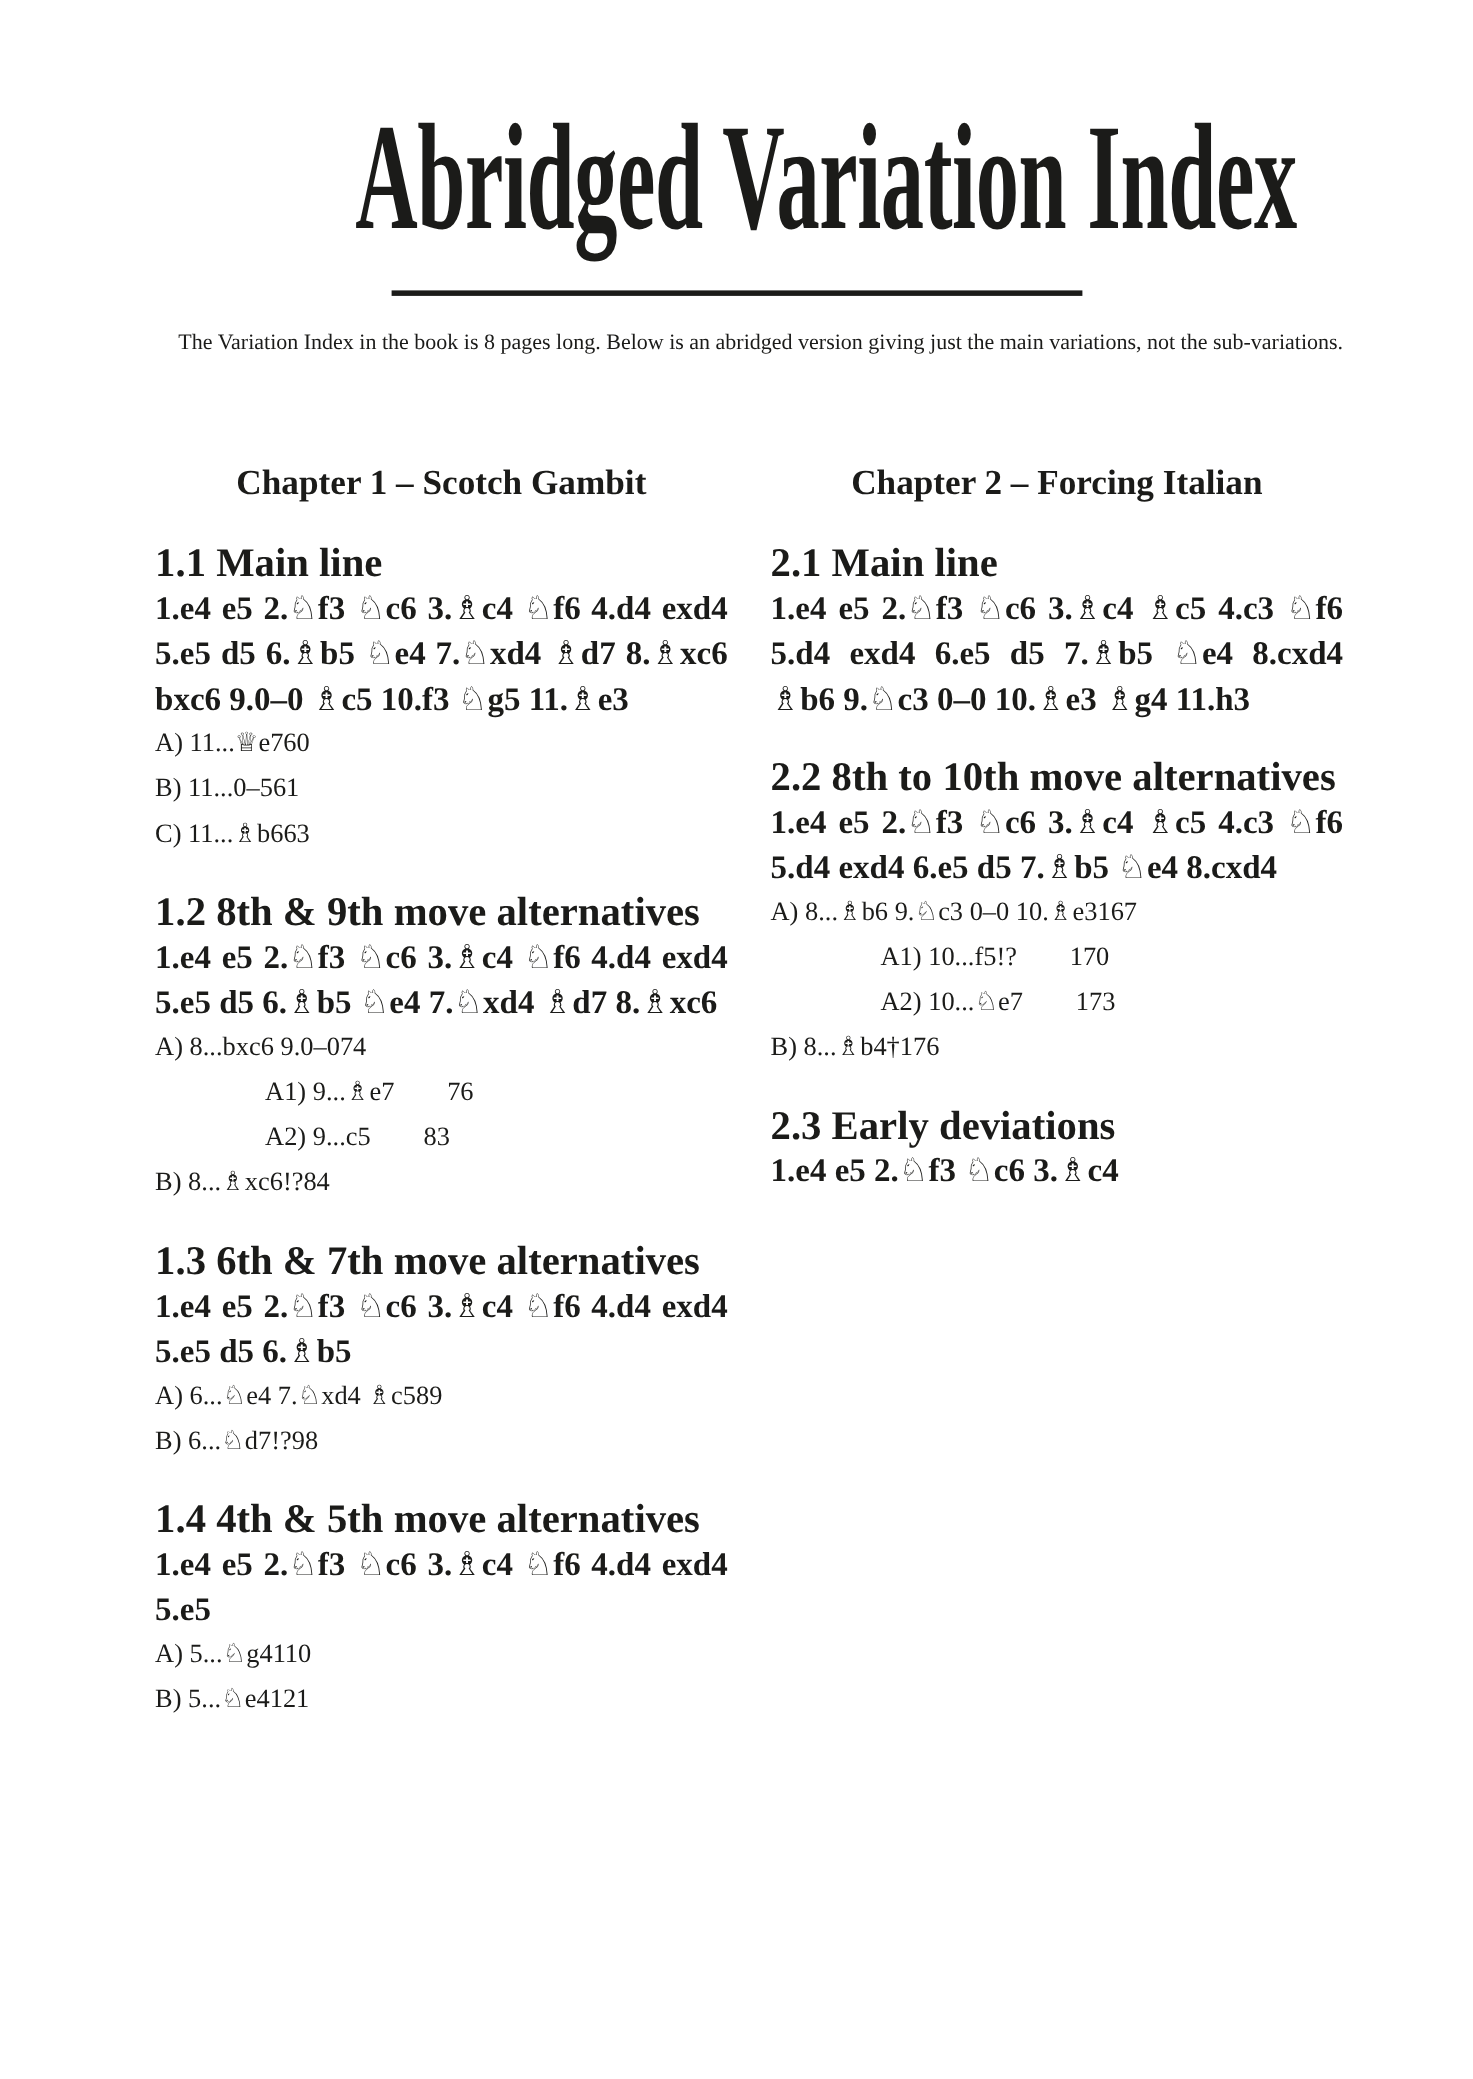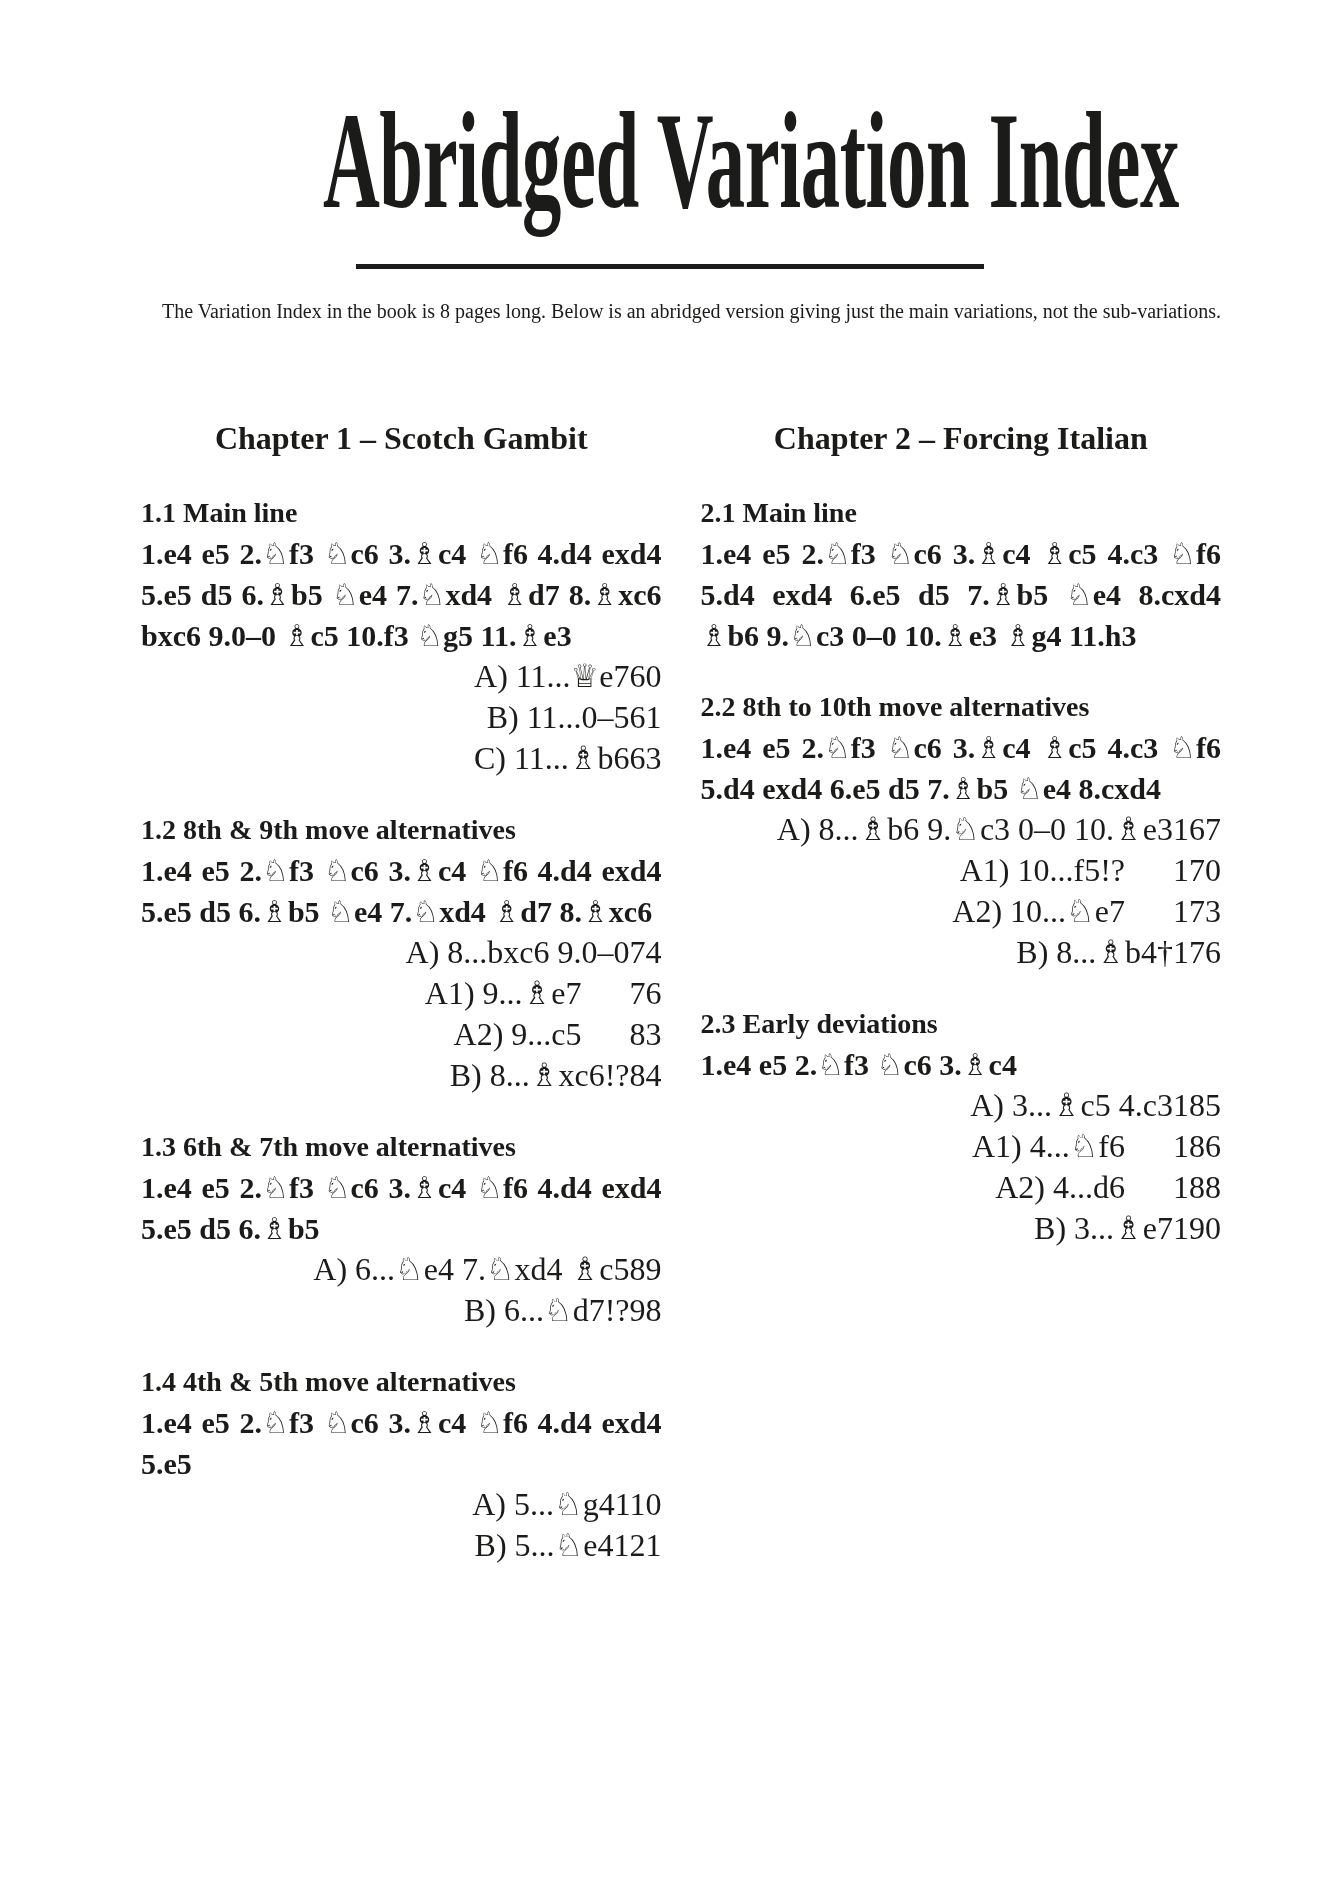--- a/index.html
+++ b/index.html
@@ -66,41 +66,41 @@
     text-align: center;
     margin: 0 0 33px 0;
   }
   .section {
     margin: 0 0 30px 0;
   }
   .section:last-child {
     margin-bottom: 0;
   }
   .sec-heading {
-    font-size: 28px;
+    font-size: 37px;
     font-weight: bold;
     line-height: 41px;
     margin: 0;
   }
   .moves {
     font-size: 30px;
     font-weight: bold;
     line-height: 41px;
     margin: 0;
     text-align: justify;
     text-justify: inter-word;
   }
   .lines {
     margin: 0;
   }
   .vline {
     display: flex;
-    justify-content: flex-end;
+    justify-content: flex-start;
     align-items: baseline;
-    font-size: 32px;
+    font-size: 24px;
     font-weight: normal;
     line-height: 41px;
   }
   .vline.indent {
     padding-left: 100px;
     gap: 48px;
   }
   .vlabel {
     white-space: nowrap;
   }
@@ -219,35 +219,17 @@
   </div>
               <div class="vline">
     <span class="vlabel">B) 8...♗b4†</span>
     <span class="vpage">176</span>
   </div>
             </div>
   </article>
           <article class="section">
     <h3 class="sec-heading">2.3 Early deviations</h3>
     <p class="moves">1.e4 e5 2.♘f3 ♘c6 3.♗c4</p>
-    <div class="lines">
-              <div class="vline">
-    <span class="vlabel">A) 3...♗c5 4.c3</span>
-    <span class="vpage">185</span>
-  </div>
-              <div class="vline indent">
-    <span class="vlabel">A1) 4...♘f6</span>
-    <span class="vpage">186</span>
-  </div>
-              <div class="vline indent">
-    <span class="vlabel">A2) 4...d6</span>
-    <span class="vpage">188</span>
-  </div>
-              <div class="vline">
-    <span class="vlabel">B) 3...♗e7</span>
-    <span class="vpage">190</span>
-  </div>
-            </div>
   </article>
         </div>
   </section>
     </main>
 </div>
 
 </body></html>

